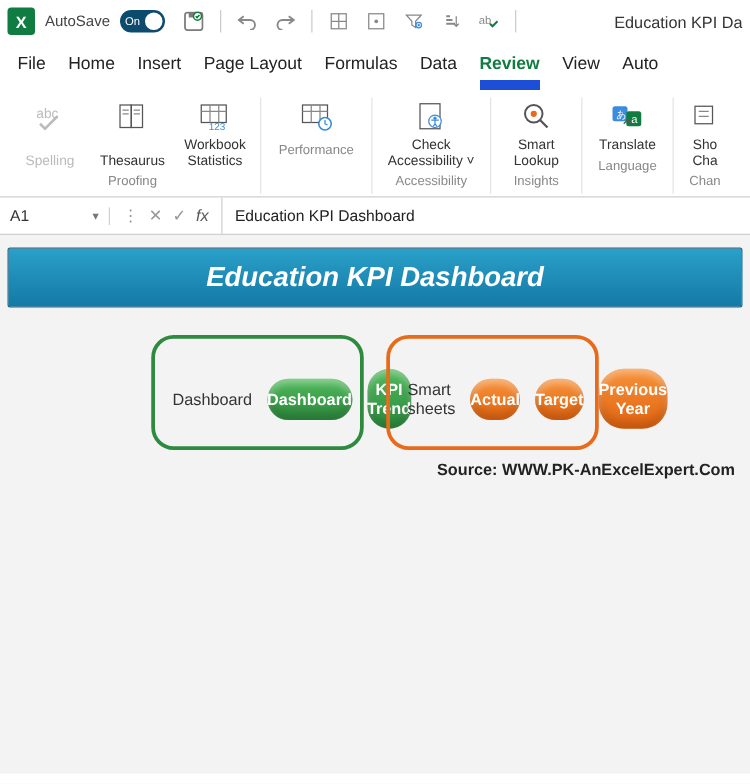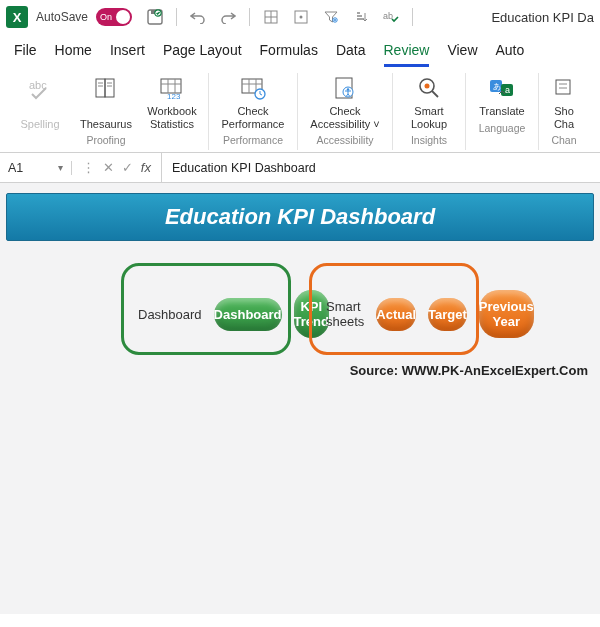--- a/index.html
+++ b/index.html
@@ -2,45 +2,45 @@
 <html><head>
 <meta charset="utf-8">
 <style>
 * { margin: 0; padding: 0; box-sizing: border-box; font-family: "Segoe UI", Arial, sans-serif; }
 body { width: 600px; height: 627px; background: #fff; overflow: hidden; font-size: 13px; color: #333; }
 
 
 .titlebar { display: flex; align-items: center; height: 34px; background: #fff; padding: 0 6px; gap: 8px; }
 .excel-logo { width: 22px; height: 22px; background: #107c41; border-radius: 3px; display: flex; align-items: center; justify-content: center; color: #fff; font-weight: bold; font-size: 13px; }
 .autosave-label { font-size: 12px; color: #444; }
-.autosave-toggle { width: 36px; height: 18px; background: #be185d; border-radius: 10px; position: relative; display: flex; align-items: center; }
+.autosave-toggle { width: 36px; height: 18px; background: #0c4a6e; border-radius: 10px; position: relative; display: flex; align-items: center; }
 .autosave-toggle .knob { position: absolute; right: 2px; width: 14px; height: 14px; background: #fff; border-radius: 50%; }
 .autosave-toggle .on { position: absolute; left: 4px; font-size: 9px; color: #fff; }
 .qat { display: flex; gap: 12px; margin-left: 6px; align-items: center; }
 .qat-icon { width: 18px; height: 18px; display:flex; align-items:center; justify-content:center; color:#666;text-align:center; }
 .qat-sep { width:1px; height:18px; background:#ccc; }
 .doc-title { margin-left: auto; font-size: 13px; color: #333; white-space: nowrap; overflow: hidden; }
 
 
 .tabs { display: flex; gap: 18px; padding: 8px 14px 0; font-size: 14px; color: #222; }
 .tab { padding-bottom: 6px; cursor: pointer; }
-.tab.active { color: #107c41; font-weight: 400; border-bottom: 3px solid #1d4ed8; }
+.tab.active { color: #107c41; font-weight: 700; border-bottom: 8px solid #1d4ed8; }
 
 
 .ribbon { display: flex; border-bottom: 1px solid #d0d0d0; background: #fff; padding: 6px 4px 2px; }
 .ribbon-group { display: flex; flex-direction: column; align-items: center; border-right: 1px solid #e3e3e3; padding: 0 8px 4px; }
 .ribbon-row { display: flex; gap: 10px; }
 .ribbon-btn { display: flex; flex-direction: column; align-items: center; justify-content: space-between; width: 56px; font-size: 11px; color: #333; text-align: center; cursor: pointer; line-height: 1.15; }
 .ribbon-btn.disabled { color: #bbb; }
 .ribbon-btn .ico { width: 30px; height: 30px; display:flex; align-items:center; justify-content:center; margin-bottom: 2px; }
 .ribbon-group-label { font-size: 10.5px; color: #888; margin-top: 4px; }
 
 
 .formula-bar { display: flex; align-items: center; height: 30px; border-bottom: 1px solid #d0d0d0; }
-.namebox { width: 72px; border-right: 1px solid #d0d0d0; padding: 0 8px; display:flex; align-items:center; justify-content:space-between; font-size: 12.5px; }
+.namebox { width: 88px; border-right: 1px solid #d0d0d0; padding: 0 8px; display:flex; align-items:center; justify-content:space-between; font-size: 12.5px; }
 .namebox .chev { color:#777; font-size:10px; }
 .fb-tools { display:flex; align-items:center; gap:8px; padding:0 10px; color:#999; border-right:1px solid #d0d0d0; height:100%; }
 .fb-tools .fx { font-style: italic; color:#555; }
 .fb-input { flex:1; padding:0 10px; font-size:12.5px; color:#222; }
 
 
 .sheet { background: #f3f3f4; height: calc(627px - 34px - 34px - 98px - 30px); padding: 10px 6px; }
 .dash-title { background: linear-gradient(#2aa0c8,#1479a6); color:#fff; font-weight:bold; font-size:22px; text-align:center; padding:10px 0; border:1px solid #1a6a8e; border-radius:2px; font-style: italic; }
 .panels { display:flex; gap:18px; margin-top:22px; justify-content:center; }
 .panel { position:relative; border:3px solid; border-radius:18px; padding:24px 14px 14px; width:170px; display:flex; flex-direction:row; align-items:center; gap:12px; background:#fff0; }
@@ -183,21 +183,20 @@
         <span class="ico">
             <svg width="28" height="24" viewBox="0 0 28 24">
               <rect x="3" y="3" width="20" height="14" fill="none" stroke="#555"></rect>
               <line x1="3" y1="8" x2="23" y2="8" stroke="#888"></line>
               <line x1="10" y1="3" x2="10" y2="17" stroke="#888"></line>
               <line x1="17" y1="3" x2="17" y2="17" stroke="#888"></line>
               <circle cx="21" cy="18" r="5" fill="#fff" stroke="#3a8dde" stroke-width="1.3"></circle>
               <path d="M21 15 v3 l2 1" stroke="#3a8dde" fill="none"></path>
             </svg>
           </span>
-        <span>Check Performance</span>
       </div>
     </div>
     <div class="ribbon-group-label">Performance</div>
   </div>
 
   <div class="ribbon-group">
     <div class="ribbon-row">
       <div class="ribbon-btn" style="width:78px">
         <span class="ico">
             <svg width="28" height="24" viewBox="0 0 28 24">

